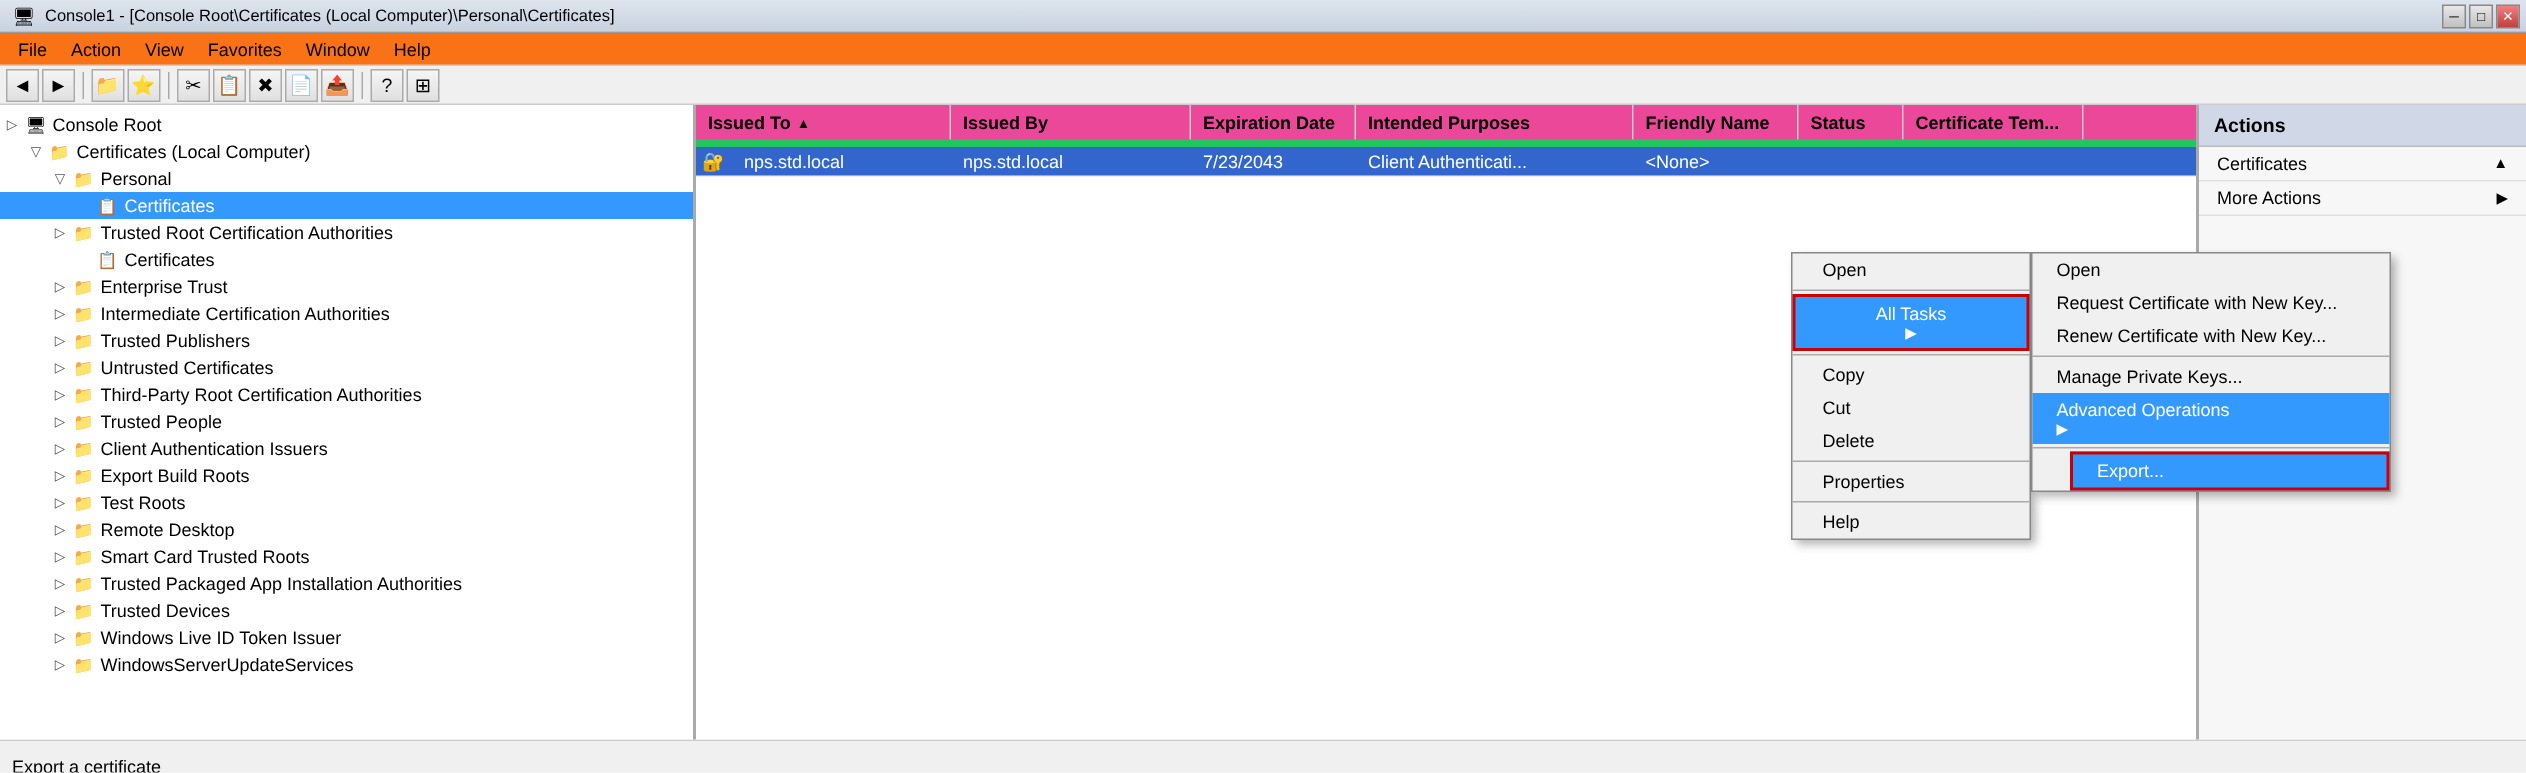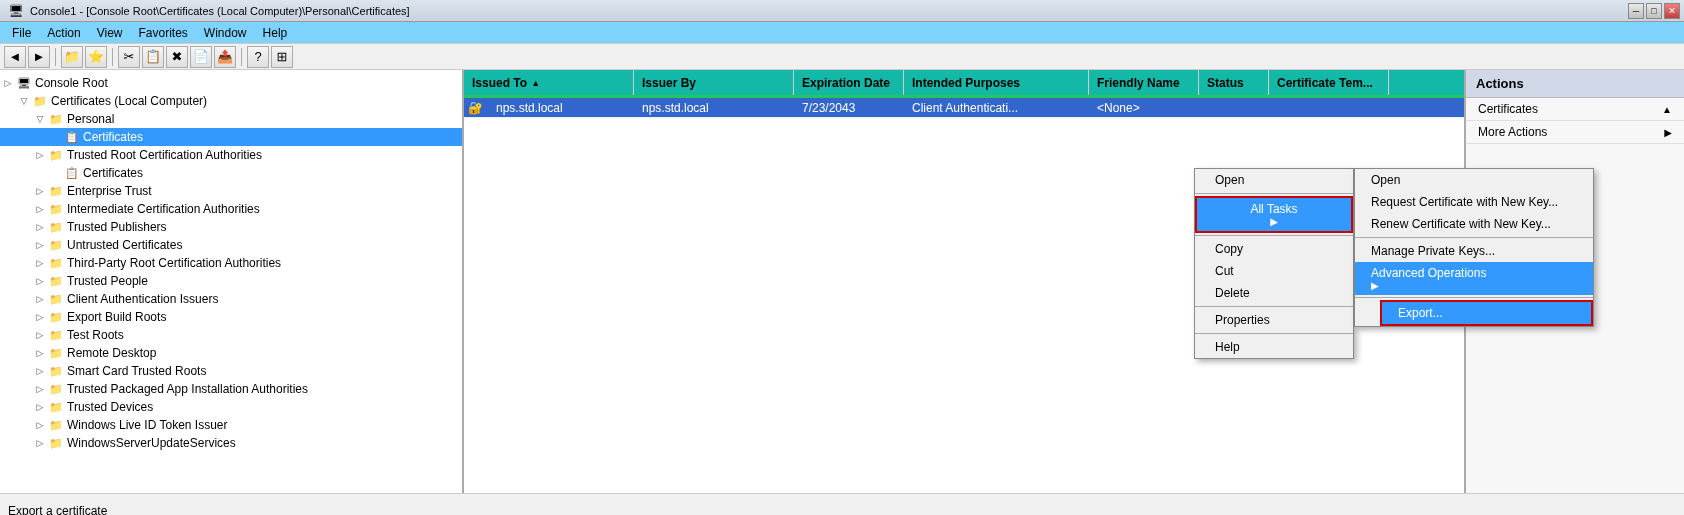--- a/index.html
+++ b/index.html
@@ -16,21 +16,21 @@
       position: relative;
     }
     #title-bar .app-icon { width: 16px; height: 16px; margin-right: 6px; display: flex; align-items: center; justify-content: center; }
     #title-bar .title-text { flex: 1; font-size: 11px; color: #000; }
     #title-bar .win-controls { display: flex; gap: 2px; position: absolute; right: 4px; top: 3px; }
     #title-bar .win-btn { width: 16px; height: 16px; background: linear-gradient(to bottom, #e8e8e8, #c0c0c0); border: 1px solid #888; font-size: 9px; display: flex; align-items: center; justify-content: center; cursor: pointer; }
     #title-bar .win-btn.close { background: linear-gradient(to bottom, #f08080, #c04040); color: white; }
 
     
     #menu-bar {
-      background: #7dd3fc;
+      background: #f97316;
       height: 22px;
       display: flex;
       align-items: center;
       padding: 0 4px;
       border-bottom: 1px solid #ccc;
     }
     .menu-item { padding: 2px 8px; cursor: pointer; font-size: 12px; color: #000; }
 
     
     #toolbar {
@@ -78,22 +78,22 @@
     
     #content-panel {
       flex: 1;
       background: white;
       display: flex;
       flex-direction: column;
       position: relative;
     }
     #col-headers {
       display: flex;
-      background: #14b8a6;
-      border-bottom: 3px solid #22c55e;
+      background: #ec4899;
+      border-bottom: 5px solid #22c55e;
       height: 28px;
       align-items: center;
     }
     .col-header {
       font-size: 12px;
       font-weight: bold;
       padding: 0 8px;
       border-right: 1px solid #ccc;
       height: 100%;
       display: flex;
@@ -382,21 +382,21 @@
   </div>
 
   <div id="content-panel">
 
     <div id="col-headers">
       <div class="col-header col-issued-to">
         <span>Issued To</span>
         <span style="margin-left:4px;font-size:9px;">▲</span>
       </div>
       <div class="col-header col-issued-by">
-        <span>Issuer By</span>
+        <span>Issued By</span>
       </div>
       <div class="col-header col-expiry">
         <span>Expiration Date</span>
       </div>
       <div class="col-header col-purposes">
         <span>Intended Purposes</span>
       </div>
       <div class="col-header col-friendly">
         <span>Friendly Name</span>
       </div>

